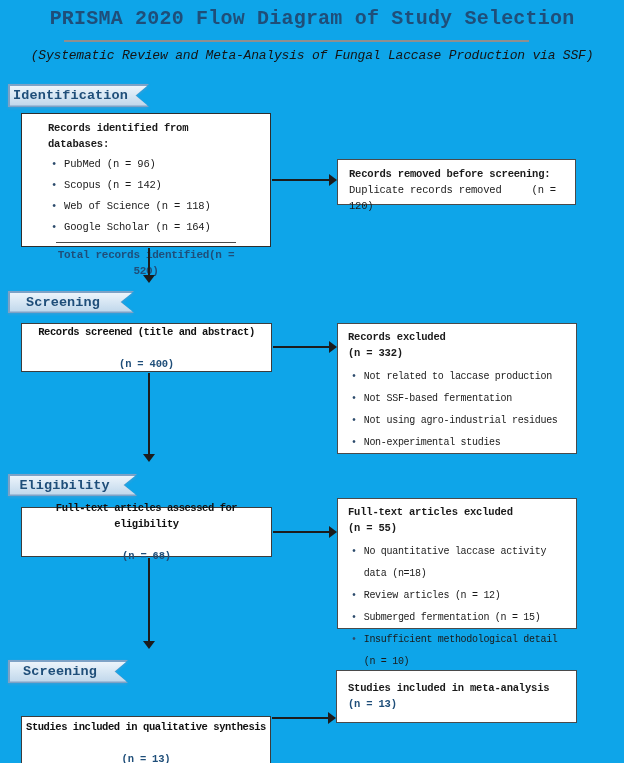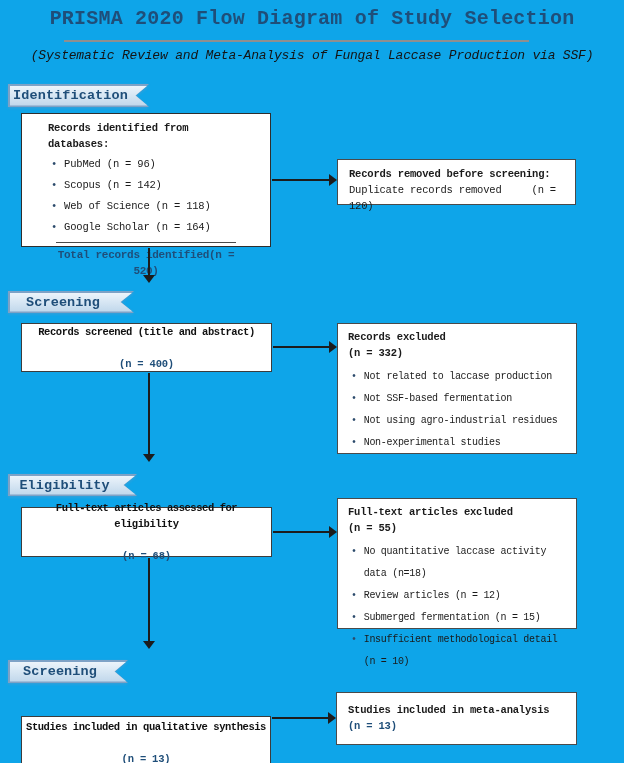--- a/index.html
+++ b/index.html
@@ -31,21 +31,21 @@
   
   .fbox{position:absolute;background:#fff;border:1.5px solid var(--box-border);
         box-sizing:border-box;font-size:10.5px;letter-spacing:-.2px;line-height:16px}
   #box-identified{left:21px;top:113px;width:250px;height:134px;border-width:1.6px;border-color:#2e2e2e;padding:6px 26px}
   #box-removed{left:337px;top:159px;width:239px;height:46px;border-width:1.3px;border-color:#4a4a4a;padding:6px 11px}
   #box-screened{left:21px;top:323px;width:251px;height:49px}
   #box-excluded{left:337px;top:323px;width:240px;height:131px;border-width:1.3px;border-color:#4a4a4a;padding:5px 10px}
   #box-assessed{left:21px;top:507px;width:251px;height:50px}
   #box-ft-excluded{left:337px;top:498px;width:240px;height:131px;border-width:1.3px;border-color:#4a4a4a;padding:5px 10px}
   #box-qualitative{left:21px;top:716px;width:250px;height:53px}
-  #box-meta{left:336px;top:692px;width:241px;height:53px;border-width:1.4px;border-color:#4a4a4a;padding:9px 11px}
+  #box-meta{left:336px;top:670px;width:241px;height:53px;border-width:1.4px;border-color:#4a4a4a;padding:9px 11px}
 
   .center-box{display:flex;flex-direction:column;align-items:center;justify-content:center;gap:16px;text-align:center}
   .line1{font-weight:bold;color:#101010;letter-spacing:-.45px}
   .count-navy{font-weight:bold;color:var(--navy)}
 
   .b-title{font-weight:bold;margin-bottom:1px}
   .bullets{list-style:none;margin:2px 0 0;padding:0}
   .bullets li{line-height:21px;display:flex;align-items:baseline}
   .dot{color:#2b4a6b;margin:0 7px 0 3px}
   .b1-rule{height:1px;background:#4a4a4a;margin:4px 8px 0}

